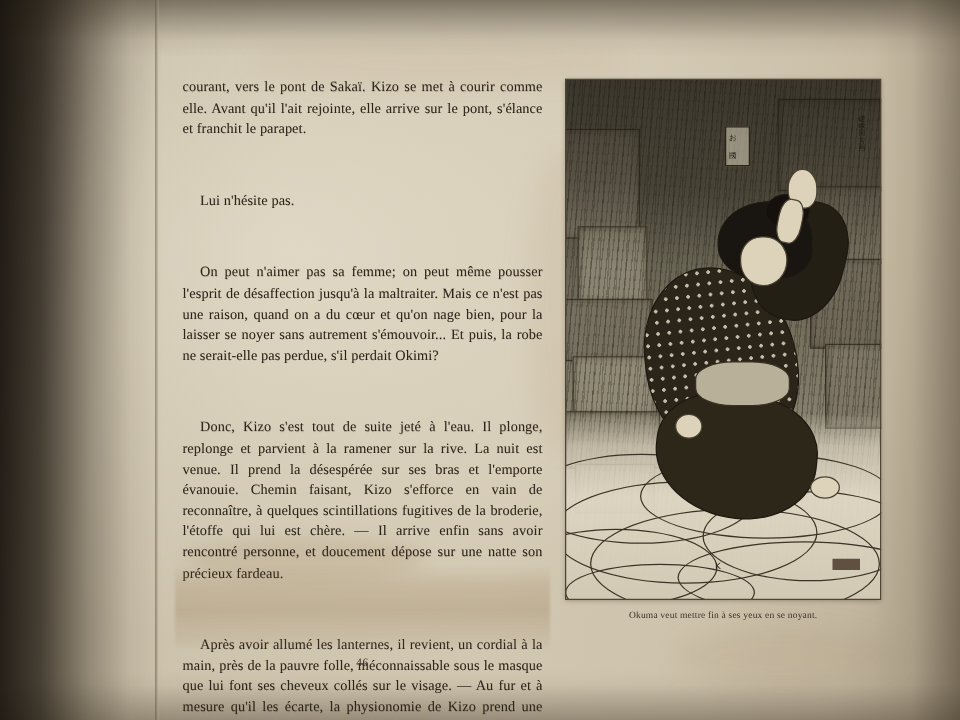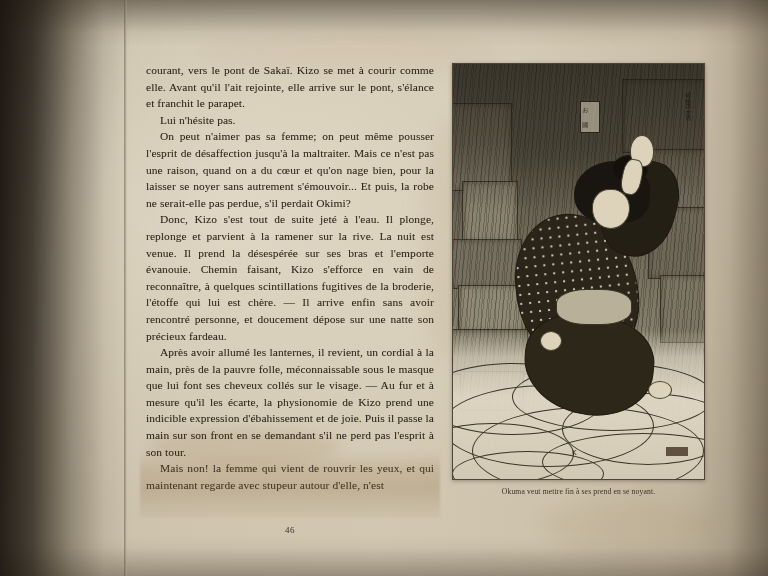--- a/index.html
+++ b/index.html
@@ -80,20 +80,21 @@
     text-align: justify;
     text-justify: inter-word;
     hyphens: manual;
     letter-spacing: 0.1px;
   }
   #text-column p {
     margin: 0;
   }
   #text-column p.indent {
     text-indent: 14px;
+    margin-top: 41px;
   }
   
   #text-column {
     text-shadow: 0.3px 0.2px 0 rgba(60,45,30,0.18);
   }
 
   
   #smudge-band {
     position: absolute;
     left: 140px;
@@ -312,16 +313,16 @@
       <div class="flesh" style="left:196px;top:318px;width:22px;height:16px;border-radius:50%;"></div>
 
       <div class="cartouche" style="right:14px;top:24px;">嵯 峨 国 芳 画</div>
       <div class="seal-box" style="left:128px;top:38px;width:18px;height:30px;"></div>
       <div class="cartouche" style="left:130px;top:40px;font-size:6px;">お 國</div>
       <div class="artist-mark" style="left:120px;top:386px;">K</div>
       <div class="red-seal" style="left:214px;top:384px;width:22px;height:9px;"></div>
 
     </div>
     <div id="plate-frame"></div>
-    <div class="plate-caption">Okuma veut mettre fin à ses prend en se noyant.</div>
+    <div class="plate-caption">Okuma veut mettre fin à ses yeux en se noyant.</div>
   </div>
 
 </div>
 
 </body></html>

